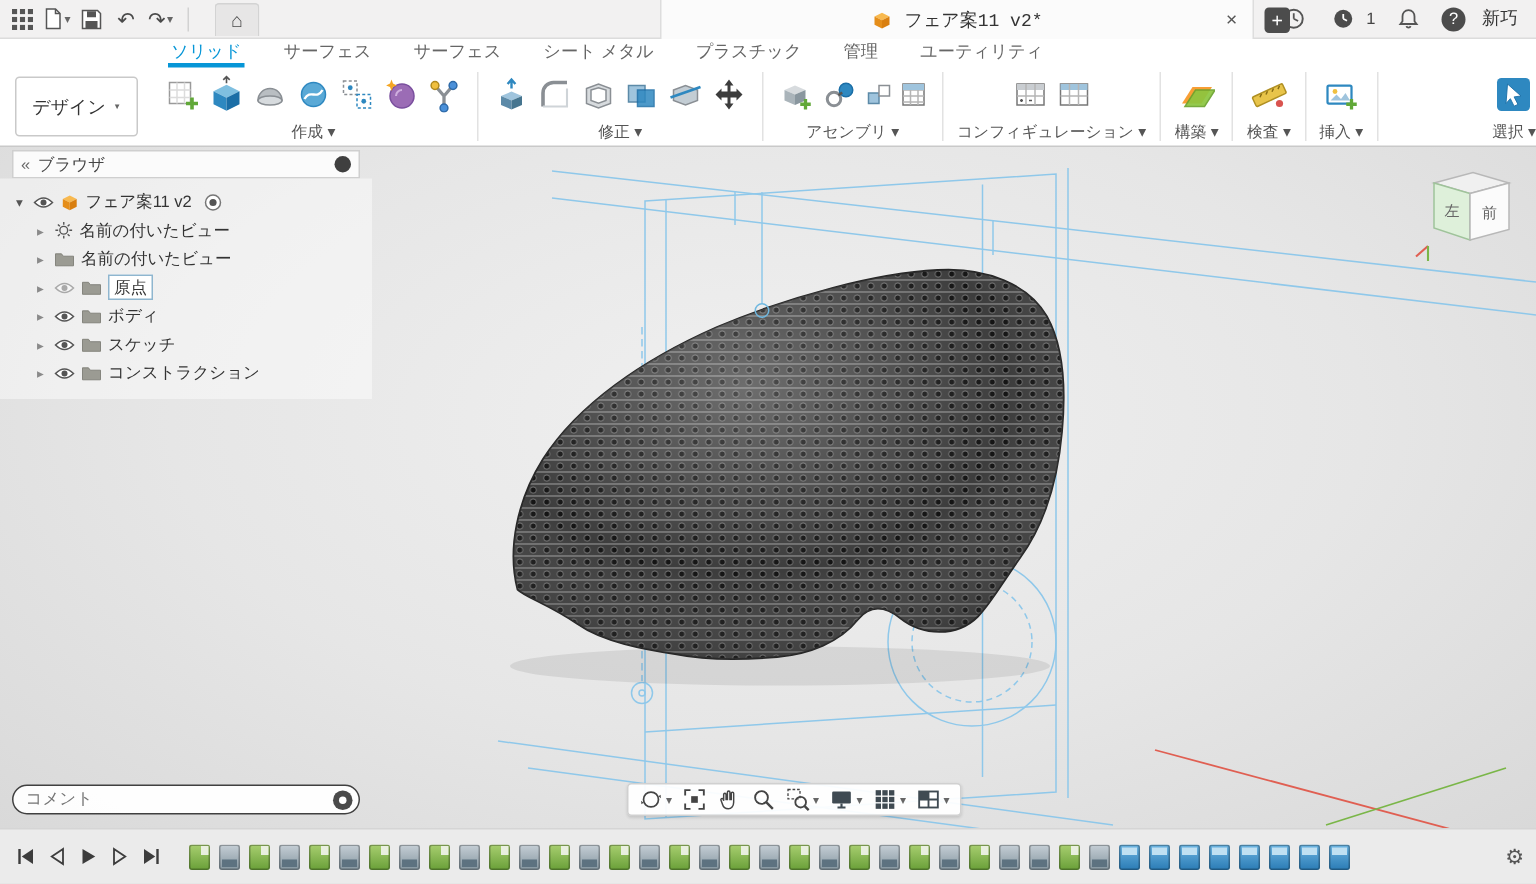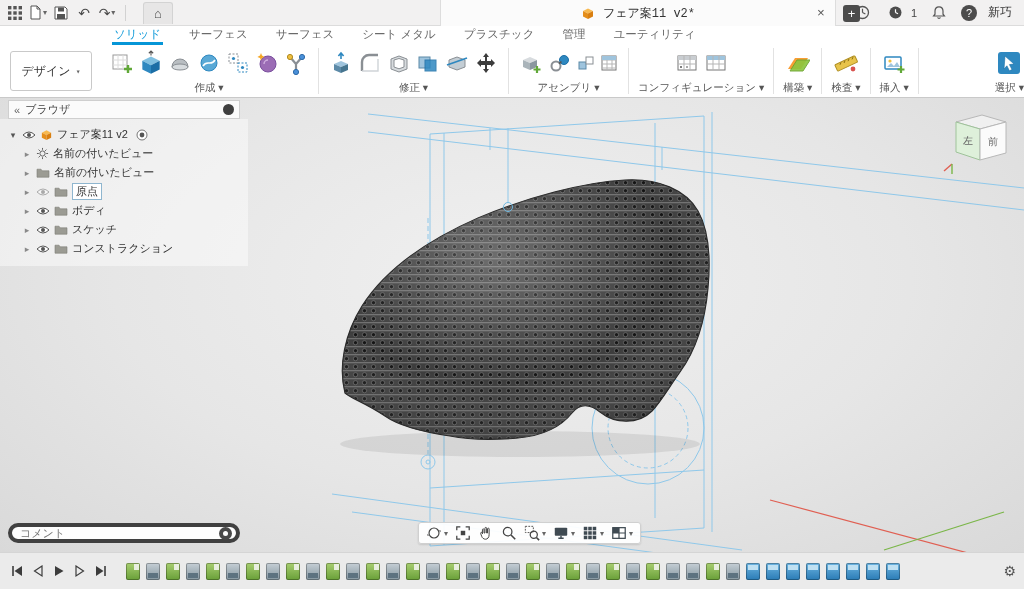--- a/index.html
+++ b/index.html
@@ -49,21 +49,21 @@
   .tlabel { white-space:nowrap; }
   .tlabel.boxed { border:1px solid #8fb6cf; background:#fff; padding:0 3px; }
   .eye-off { opacity:.45; }
   .radio-active { margin-left:4px; }
 
   
   .canvas { position:absolute; top:98px; left:0; width:1024px; height:454px; background:radial-gradient(ellipse at 50% 40%, #f0f0f0 0%, #e6e6e6 55%, #d9d9d9 100%); z-index:1; }
   .viewcube { position:absolute; left:942px; top:102px; z-index:15; }
 
   
-  .comment { position:absolute; left:8px; top:523px; width:232px; height:20px; background:rgba(255,255,255,.95); border:4px solid #404040; border-radius:10px; display:flex; align-items:center; padding:0 4px 0 8px; z-index:20;gap:14px; }
+  .comment { position:absolute; left:8px; top:523px; width:232px; height:20px; background:rgba(255,255,255,.95); border:1px solid #404040; border-radius:10px; display:flex; align-items:center; padding:0 4px 0 8px; z-index:20;gap:14px; }
   .comment input { border:none; outline:none; background:transparent; font-size:11px; color:#555; flex:1; font-family:"Liberation Sans",sans-serif; }
   .comment-btn { width:13px; height:13px; border-radius:50%; background:#4a4a4a; position:relative; }
   .comment-btn::after { content:""; position:absolute; left:4px; top:4px; width:5px; height:5px; border-radius:50%; background:#fff; }
   .navbar { position:absolute; left:418px; top:522px; height:22px; background:rgba(255,255,255,.94); border:1px solid #d0d0d0; border-radius:3px; box-shadow:0 1px 2px rgba(0,0,0,.12); display:flex; align-items:center; padding:0 5px; gap:3px; z-index:20; }
   .nav-btn { height:18px; display:flex; align-items:center; justify-content:center; gap:1px; padding:0 2px; border-radius:2px; }
 
   
   .timeline { position:absolute; left:0; right:0; bottom:0; height:37px; background:#ebebeb; border-top:1px solid #d5d5d5; display:flex; align-items:center; padding:0 8px; z-index:30; }
   .tl-controls { display:flex; align-items:center; gap:3px; }
   .tl-btn { width:18px; height:18px; display:flex; align-items:center; justify-content:center; }

